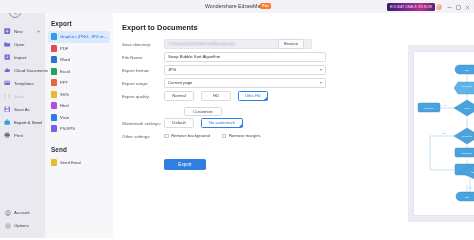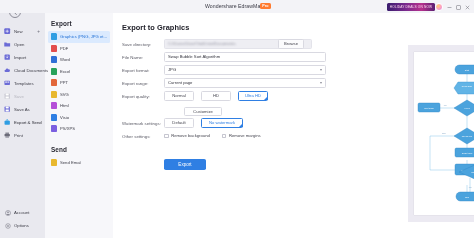--- a/index.html
+++ b/index.html
@@ -458,21 +458,21 @@
     </div>
 
     <div class="col-head send">Send</div>
     <div class="fmt-item">
       <span class="fmt-ico" style="background:#e8b82f"></span>
       <span class="fmt-label">Send Email</span>
     </div>
   </div>
 
   <div class="main">
-    <div class="main-title">Export to Graphics</div>
+    <div class="main-title">Export to Documents</div>
 
     <div class="form">
 
       <div class="frow">
         <div class="flabel">Save directory:</div>
         <div class="fctl">
           <div class="inp readonly blurred">
             <span class="blurtext">C:/Users/User/OneDrive/Documents</span>
           </div>
         </div>

